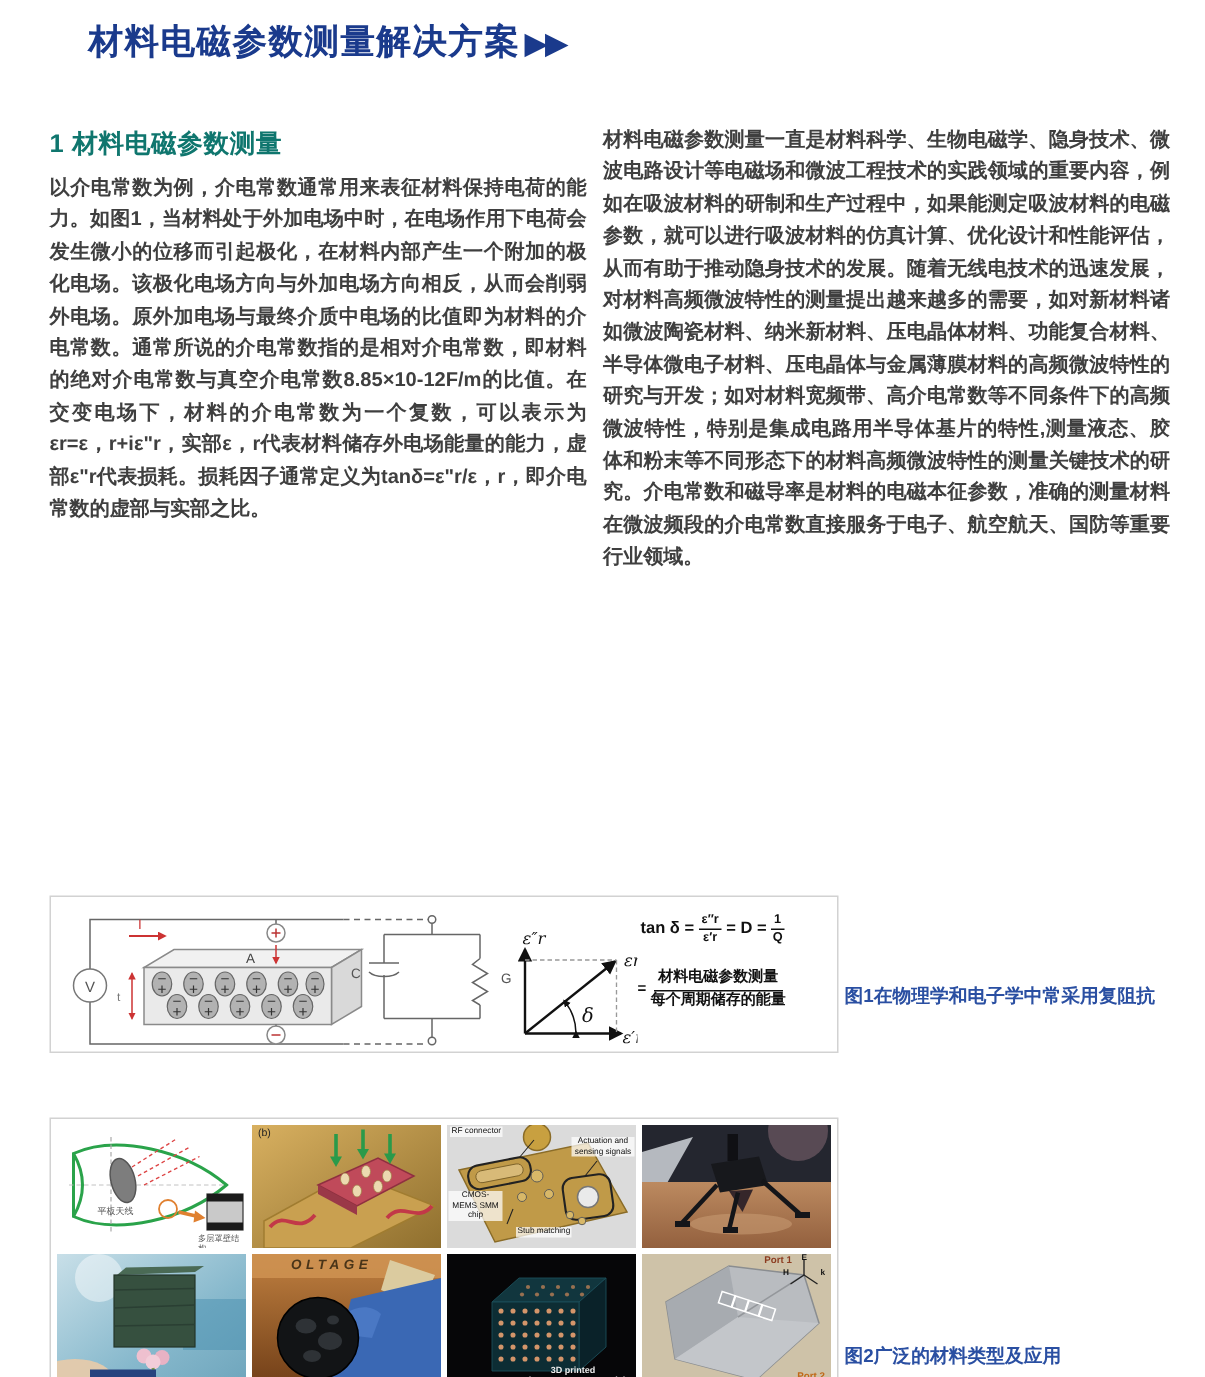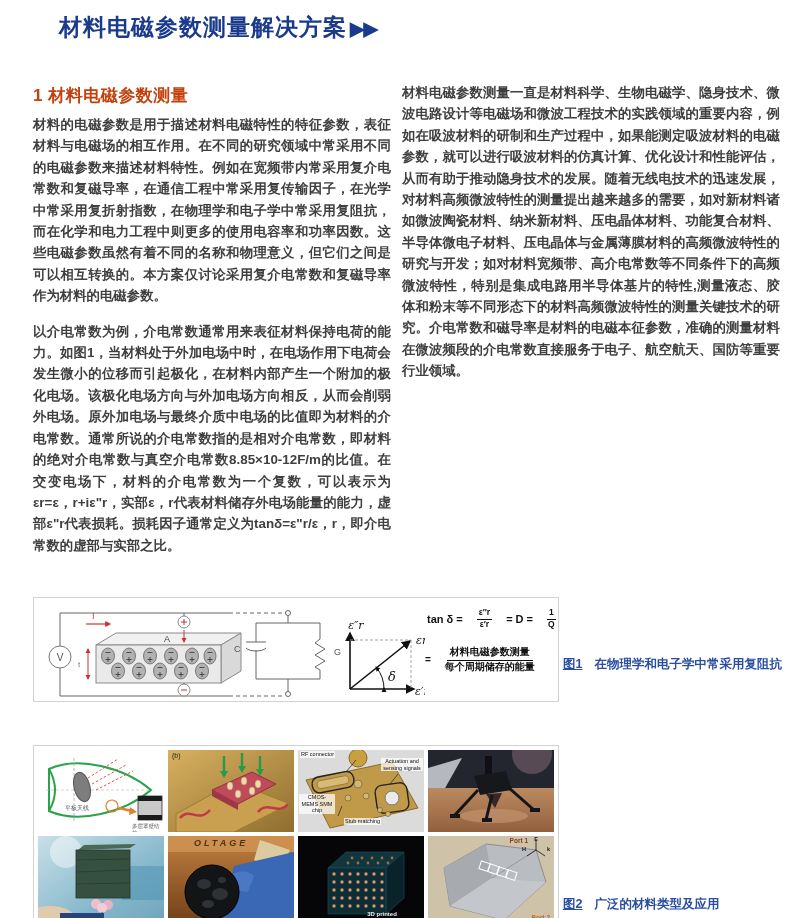--- a/index.html
+++ b/index.html
@@ -10,53 +10,53 @@
   }
   .page-title {
     position:absolute; left:35px; top:12px;
     font-size:23px; font-weight:bold; color:#1a3a8c; letter-spacing:1px;
     white-space:nowrap;
     margin-left:24px;
   }
   .page-title .arrows { font-size:19px; margin-left:3px; letter-spacing:-1px; }
   .section-heading {
     position:absolute; left:33px; top:84px;
-    font-size:17px; font-weight:bold; color:#c2410c; letter-spacing:0.5px;
+    font-size:17px; font-weight:bold; color:#0f766e; letter-spacing:0.5px;
   }
   .col { position:absolute; font-size:13.4px; line-height:21.4px; text-align:justify; color:#3f3f3f;font-weight:bold; }
   .col-left  { left:33px;  top:114px; width:358px; }
   .col-right { left:402px; top:82px;  width:378px; }
   .col p + p { margin-top:14px; }
 
   .fig-box {
     position:absolute; left:33px; background:#fff; border:1px solid #d2d2d2;
   }
   #fig1-box { top:597px; width:526px; height:105px; }
   #fig2-box { top:745px; width:526px; height:180px; padding:4px; }
 
   .fig1-svg { position:absolute; left:0; top:1px; }
 
   .fig1-formulas { position:absolute; left:391px; top:0; width:134px; height:103px; color:#111; }
-  .f-row { position:absolute; display:flex; align-items:center; gap:14px; font-weight:bold; }
+  .f-row { position:absolute; display:flex; align-items:center; gap:3px; font-weight:bold; }
   .f-row1 { left:2px; top:10px; font-size:11px; }
   .f-row2 { left:0px; top:48px; font-size:10px; }
   .fr { display:inline-flex; flex-direction:column; align-items:center; line-height:1.15; }
   .fr .n { border-bottom:1px solid #111; padding:0 2px 1px; }
   .fr-sm { font-size:8.5px; }
   .fr-cjk { font-size:10px; }
   .fr-cjk .n { padding:0 3px 2px; border-bottom-width:1.5px; }
 
   .caption {
     position:absolute; left:563px; width:230px;
     font-size:12.5px; font-weight:bold; color:#2a4fa2; line-height:17px;
     text-align:justify;
   }
   #caption1 { top:656px; }
   #caption2 { top:896px; }
-  .caption .cap-label { margin-right:12px;text-decoration:underline; }
+  .caption .cap-label { margin-right:0; }
 
   .fig2-grid {
     display:grid; width:100%; height:172px;
     grid-template-columns:repeat(4, 126px); grid-template-rows:82px 92px;
     gap:4px;
   }
   .tile { position:relative; overflow:hidden; background:#fff; }
   .tile svg { display:block; }
   .tlabel { position:absolute; color:#111; line-height:1.2; }
   .tlabel.boxed { background:rgba(255,255,255,0.72); padding:0 1px; }
@@ -66,21 +66,20 @@
 </head>
 <body>
 
 <h1 class="page-title">
   <span>材料电磁参数测量解决方案</span><span class="arrows">▶▶</span>
 </h1>
 
 <h2 class="section-heading">1 材料电磁参数测量</h2>
 
 <div class="col col-left">
-  <p>材料的电磁参数是用于描述材料电磁特性的特征参数，表征材料与电磁场的相互作用。在不同的研究领域中常采用不同的电磁参数来描述材料特性。例如在宽频带内常采用复介电常数和复磁导率，在通信工程中常采用复传输因子，在光学中常采用复折射指数，在物理学和电子学中常采用复阻抗，而在化学和电力工程中则更多的使用电容率和功率因数。这些电磁参数虽然有着不同的名称和物理意义，但它们之间是可以相互转换的。本方案仅讨论采用复介电常数和复磁导率作为材料的电磁参数。</p>
   <p>以介电常数为例，介电常数通常用来表征材料保持电荷的能力。如图1，当材料处于外加电场中时，在电场作用下电荷会发生微小的位移而引起极化，在材料内部产生一个附加的极化电场。该极化电场方向与外加电场方向相反，从而会削弱外电场。原外加电场与最终介质中电场的比值即为材料的介电常数。通常所说的介电常数指的是相对介电常数，即材料的绝对介电常数与真空介电常数8.85×10-12F/m的比值。在交变电场下，材料的介电常数为一个复数，可以表示为εr=ε，r+iε"r，实部ε，r代表材料储存外电场能量的能力，虚部ε"r代表损耗。损耗因子通常定义为tanδ=ε"r/ε，r，即介电常数的虚部与实部之比。</p>
 </div>
 
 <div class="col col-right">
   <p>材料电磁参数测量一直是材料科学、生物电磁学、隐身技术、微波电路设计等电磁场和微波工程技术的实践领域的重要内容，例如在吸波材料的研制和生产过程中，如果能测定吸波材料的电磁参数，就可以进行吸波材料的仿真计算、优化设计和性能评估，从而有助于推动隐身技术的发展。随着无线电技术的迅速发展，对材料高频微波特性的测量提出越来越多的需要，如对新材料诸如微波陶瓷材料、纳米新材料、压电晶体材料、功能复合材料、半导体微电子材料、压电晶体与金属薄膜材料的高频微波特性的研究与开发；如对材料宽频带、高介电常数等不同条件下的高频微波特性，特别是集成电路用半导体基片的特性,测量液态、胶体和粉末等不同形态下的材料高频微波特性的测量关键技术的研究。介电常数和磁导率是材料的电磁本征参数，准确的测量材料在微波频段的介电常数直接服务于电子、航空航天、国防等重要行业领域。</p>
 </div>
 
 <div class="fig-box" id="fig1-box">
   <svg class="fig1-svg" width="391" height="103" viewBox="0 0 391 103">
     <defs>

